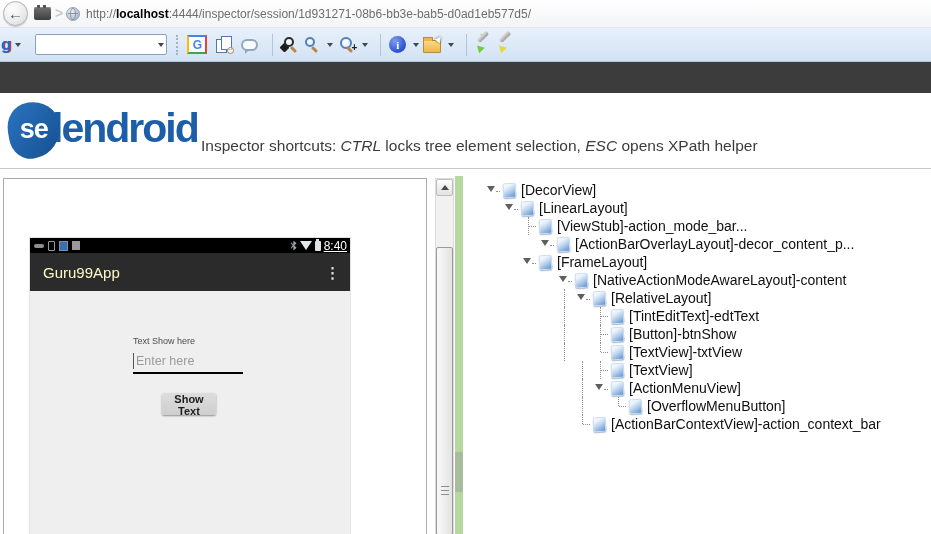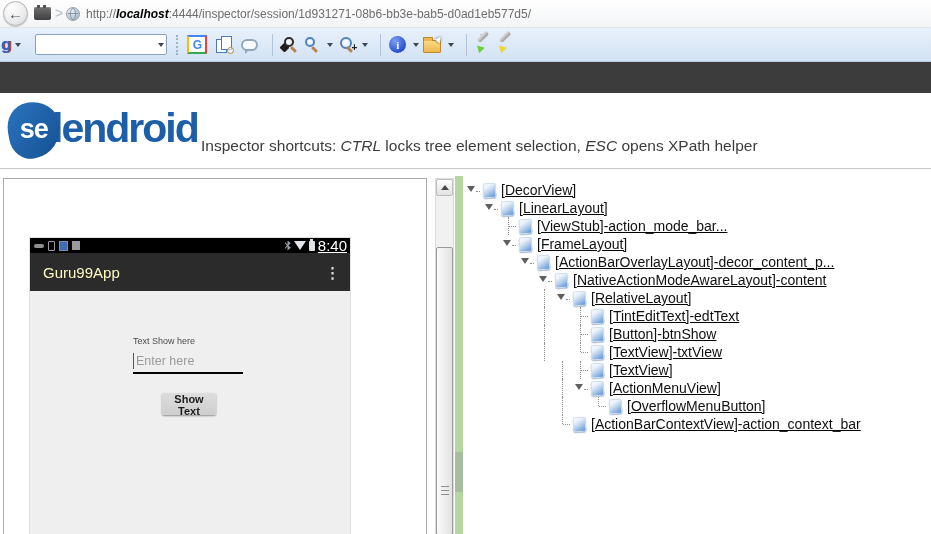--- a/index.html
+++ b/index.html
@@ -20,21 +20,21 @@
   .favicon::before { content:''; position:absolute; left:3px; top:-2px; width:3px; height:3px; background:#555; }
   .favicon::after  { content:''; position:absolute; left:9px; top:-2px; width:3px; height:3px; background:#555; }
   .crumb-chevron { position:absolute; left:55px; top:5px; color:#c3c9cf; font-size:14px; font-weight:bold; }
   .globe { position:absolute; left:66px; top:7px; width:14px; height:14px; border-radius:50%;
     background:radial-gradient(circle at 35% 30%, #eef2f6, #bac7d3 60%, #94a6b7);
     border:1px solid #97a4b1; }
   .globe::before { content:''; position:absolute; left:1px; right:1px; top:5px; border-top:1px solid #8795a5; }
   .globe::after { content:''; position:absolute; left:3px; right:3px; top:0; bottom:0;
     border:1px solid #8795a5; border-radius:50%; }
   .url-text { position:absolute; left:86px; top:7px; font-size:12px; color:#6e6e6e; white-space:nowrap; }
-  .url-text b { color:#000;font-style:italic; }
+  .url-text b { color:#000; }
 
   
   #toolbar-row { position:absolute; left:0; top:28px; width:931px; height:34px;
     background:linear-gradient(#e8f1fb,#d2e2f3); border-bottom:1px solid #b7c9dd;
     display:flex; align-items:center; }
   .g-logo { margin-left:1px; font-size:17px; font-weight:bold; color:#2b66c4; line-height:1;
     text-shadow:1px 0 0 #d23f31; }
   .caret-down { width:0; height:0; border-left:3.5px solid transparent; border-right:3.5px solid transparent;
     border-top:4px solid #3c4854; margin:0 4px; }
   .search-box { width:132px; height:21px; background:#fff; border:1px solid #8aa2bd; border-radius:2px;
@@ -121,21 +121,21 @@
   .phone-ic { width:7px; height:10px; border:1px solid #9a9a9a; border-radius:1px; }
   .app-ic { width:9px; height:10px; background:#3d6fae; border:1px solid #6f93bd; }
   .sq-ic { width:8px; height:9px; background:#9a9a9a; }
   .sb-right { margin-left:auto; display:flex; align-items:center; gap:3px; margin-right:3px; }
   .bt-ic { width:6px; height:10px; background:#98a2aa;
     clip-path:polygon(45% 0,100% 28%,60% 50%,100% 72%,45% 100%,45% 58%,10% 82%,0 74%,32% 50%,0 26%,10% 18%,45% 42%); }
   .wifi-ic { width:0; height:0; border-left:6px solid transparent; border-right:6px solid transparent;
     border-top:9px solid #e4e7e9; }
   .batt-ic { position:relative; width:6px; height:10px; background:#dfe3e6; border-radius:1px; }
   .batt-ic::before { content:''; position:absolute; left:1.5px; top:-2px; width:3px; height:2px; background:#dfe3e6; }
-  .sb-time { color:#fff; font-size:15px;text-decoration:underline; }
+  .sb-time { color:#fff; font-size:12px;text-decoration:underline; }
   .action-bar { height:38px; background:#2b2b2b; display:flex; align-items:center; }
   .ab-title { color:#fef9c3; font-size:15px; margin-left:13px; }
   .ab-overflow { margin-left:auto; margin-right:10px; color:#ddd; font-size:15px; font-weight:bold;
     letter-spacing:0; line-height:1; }
   .app-body { position:relative; height:257px; background:#efefef; }
   .app-label { position:absolute; left:103px; top:45px; font-size:9px; color:#4c4c4c; }
   .app-field { position:absolute; left:103px; top:59px; width:110px; height:24px;
     border-bottom:2px solid #000000; }
   .app-field::before { content:''; position:absolute; left:0; top:3px; bottom:3px; border-left:1px solid #555; }
   .app-field input { width:100%; height:100%; border:none; outline:none; background:transparent;
@@ -158,21 +158,21 @@
     background:linear-gradient(90deg,#fafafa,#e2e2e2); border:1px solid #9a9a9a; border-radius:2px; }
   .sb-grip { position:absolute; left:4px; top:238px; width:8px; height:9px;
     border-top:1px solid #8f8f8f; border-bottom:1px solid #8f8f8f; }
   .sb-grip::before { content:''; position:absolute; left:0; top:3px; width:8px; border-top:1px solid #8f8f8f; }
 
   
   #splitter { position:absolute; left:455px; top:6px; width:8px; height:358px; background:#b7d7a0; }
   #splitter .shade { position:absolute; left:0; top:276px; width:8px; height:40px; background:#a8bd9e; }
 
   
-  #tree { position:absolute; left:464px; top:11px;text-decoration:underline; }
+  #tree { position:absolute; left:484px; top:11px; }
   .trow { display:flex; align-items:center; height:18px; white-space:nowrap; }
   .tcell { position:relative; width:18px; height:18px; flex:0 0 18px; }
   .tcell.guide::before { content:''; position:absolute; left:8px; top:0; bottom:0; border-left:1px dotted #8f8f8f; }
   .tcell.conn::before { content:''; position:absolute; left:8px; top:0; bottom:0; border-left:1px dotted #8f8f8f; }
   .tcell.conn.last::before { bottom:9px; }
   .tcell.conn::after { content:''; position:absolute; left:9px; top:9px; width:7px; border-top:1px dotted #8f8f8f; }
   .tcell.exp::before { content:''; position:absolute; left:3px; top:5px; width:0; height:0;
     border-left:4px solid transparent; border-right:4px solid transparent; border-top:6px solid #5f5f5f; }
   .tcell.exp::after { content:''; position:absolute; left:12px; top:10px; width:4px; border-top:1px dotted #8f8f8f; }
   .doc-icon { width:13px; height:15px; flex:0 0 13px; margin:0 4px 0 1px; border-radius:2px;
@@ -313,31 +313,31 @@
         <div class="trow">
           <span class="tcell"></span>
           <span class="tcell"></span>
           <span class="tcell conn"></span>
           <span class="doc-icon"></span>
           <span class="tlabel">[ViewStub]-action_mode_bar...</span>
         </div>
         <div class="trow">
           <span class="tcell"></span>
           <span class="tcell"></span>
+          <span class="tcell"></span>
+          <span class="tcell exp"></span>
+          <span class="doc-icon"></span>
+          <span class="tlabel">[ActionBarOverlayLayout]-decor_content_p...</span>
+        </div>
+        <div class="trow">
+          <span class="tcell"></span>
+          <span class="tcell"></span>
           <span class="tcell exp"></span>
           <span class="doc-icon"></span>
           <span class="tlabel">[FrameLayout]</span>
-        </div>
-        <div class="trow">
-          <span class="tcell"></span>
-          <span class="tcell"></span>
-          <span class="tcell"></span>
-          <span class="tcell exp"></span>
-          <span class="doc-icon"></span>
-          <span class="tlabel">[ActionBarOverlayLayout]-decor_content_p...</span>
         </div>
         <div class="trow">
           <span class="tcell"></span>
           <span class="tcell"></span>
           <span class="tcell"></span>
           <span class="tcell"></span>
           <span class="tcell exp"></span>
           <span class="doc-icon"></span>
           <span class="tlabel">[NativeActionModeAwareLayout]-content</span>
         </div>

